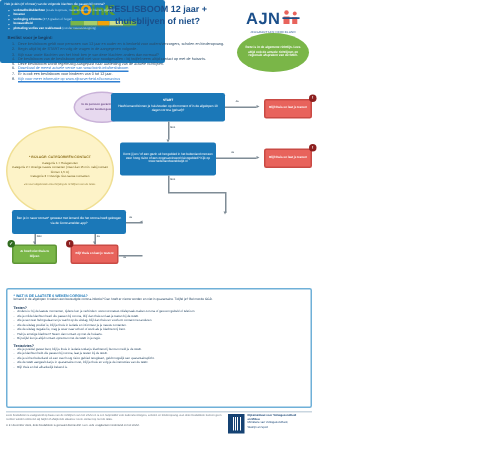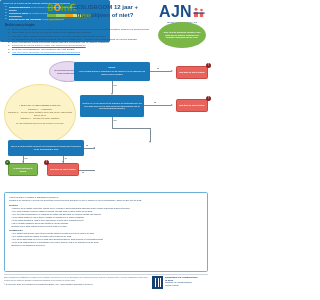--- a/index.html
+++ b/index.html
@@ -22,21 +22,21 @@
   .boink-bars{position:absolute;left:0;top:11px;width:44px;height:3px;display:flex;}
   .boink-bars i{flex:1;height:3px;}
   .leaf{position:absolute;left:22px;top:0px;width:6px;height:6px;}
 
   .title{
     position:absolute;left:62px;top:4px;width:86px;text-align:center;
     font-size:6px;font-weight:bold;color:#1b4f8a;line-height:7.5px;
   }
 
   .logo-ajn{position:absolute;right:5px;top:3px;width:50px;height:17px;text-align:center;}
-  .ajn-word{font-size:16px;font-weight:bold;color:#1b4f8a;letter-spacing:.3px;line-height:12px;display:inline-block;}
+  .ajn-word{font-size:11px;font-weight:bold;color:#1b4f8a;letter-spacing:.3px;line-height:12px;display:inline-block;}
   .ajn-fig{display:inline-block;width:12px;height:11px;position:relative;vertical-align:-1px;margin-left:1px;}
   .ajn-sub{font-size:1.9px;color:#1b4f8a;letter-spacing:.2px;line-height:3px;}
 
   
   .intro{position:absolute;left:5px;top:23px;width:150px;}
   .intro h4{margin:0 0 1px 0;font-size:2.9px;font-weight:bold;color:#1b3a5c;}
   .intro ol{margin:0;padding-left:4px;list-style:none;}
   .intro li{font-size:2.5px;line-height:3.3px;color:#2b4a66;position:relative;padding-left:3px;}
   .intro li .n{position:absolute;left:-1px;top:0;color:#2b4a66;}
   .lnk{color:#2f7fd1;text-decoration:underline;}

